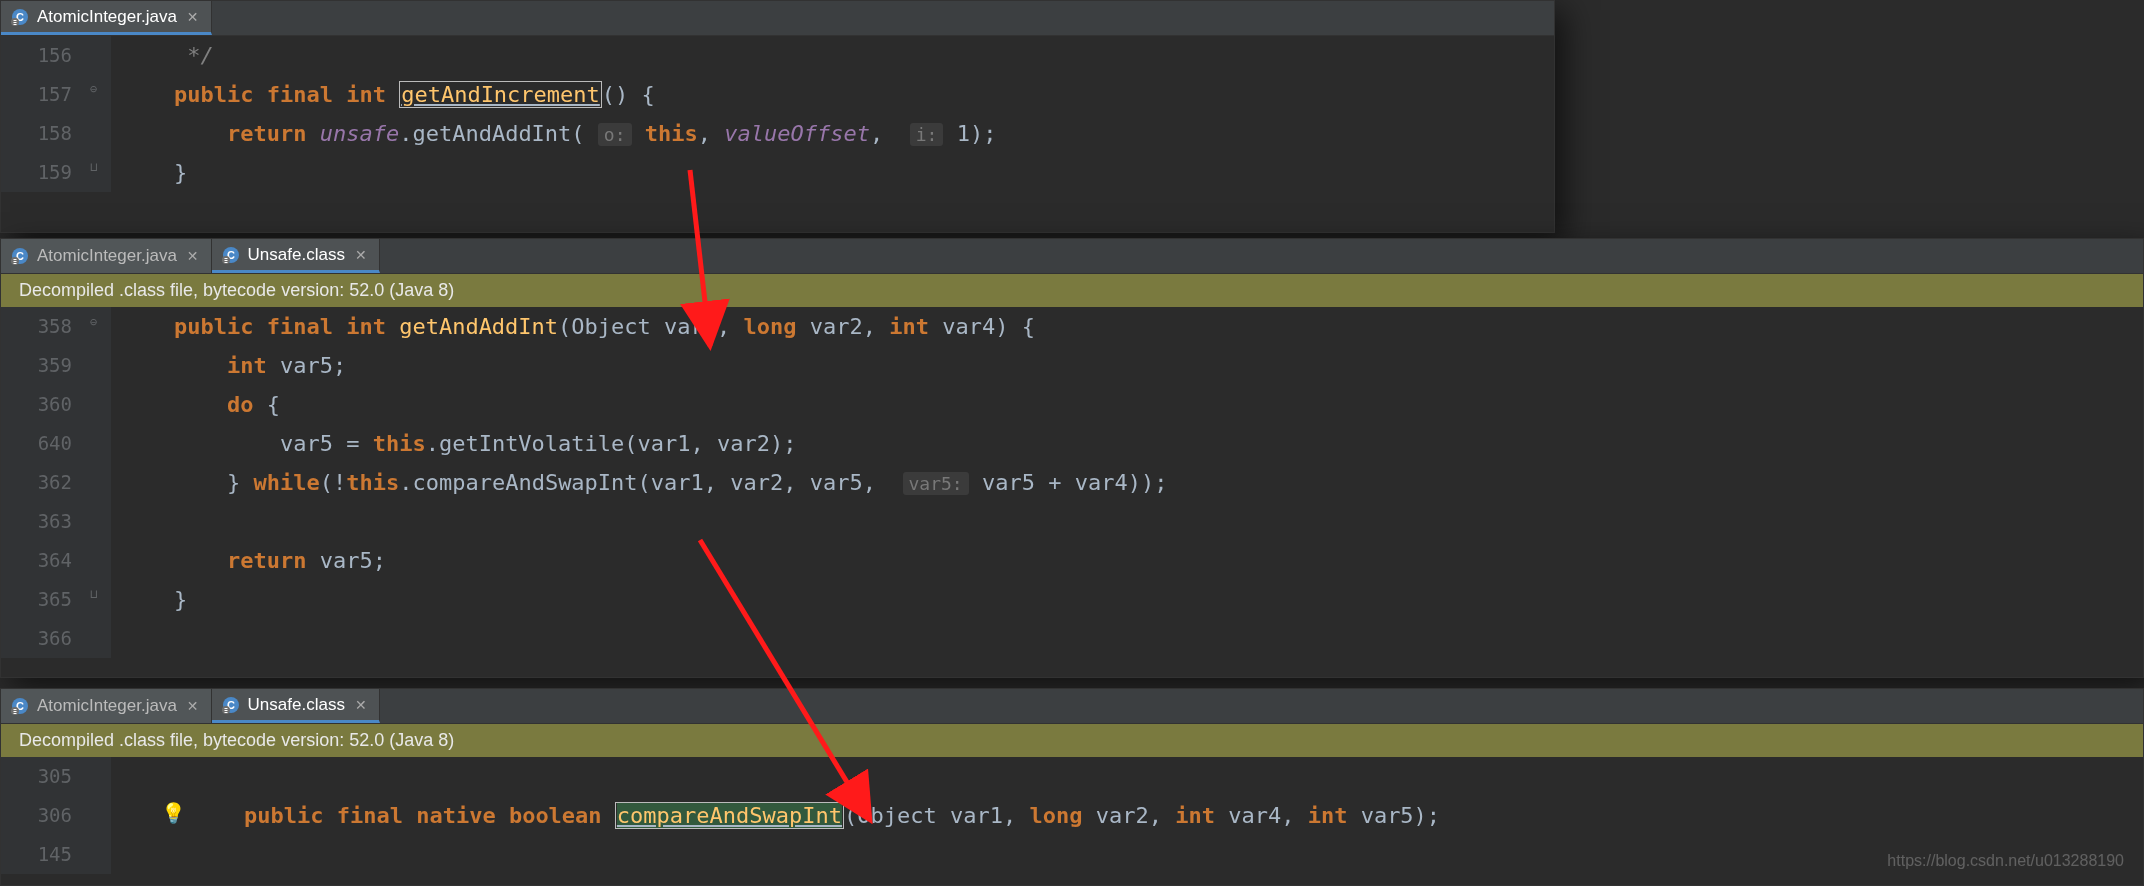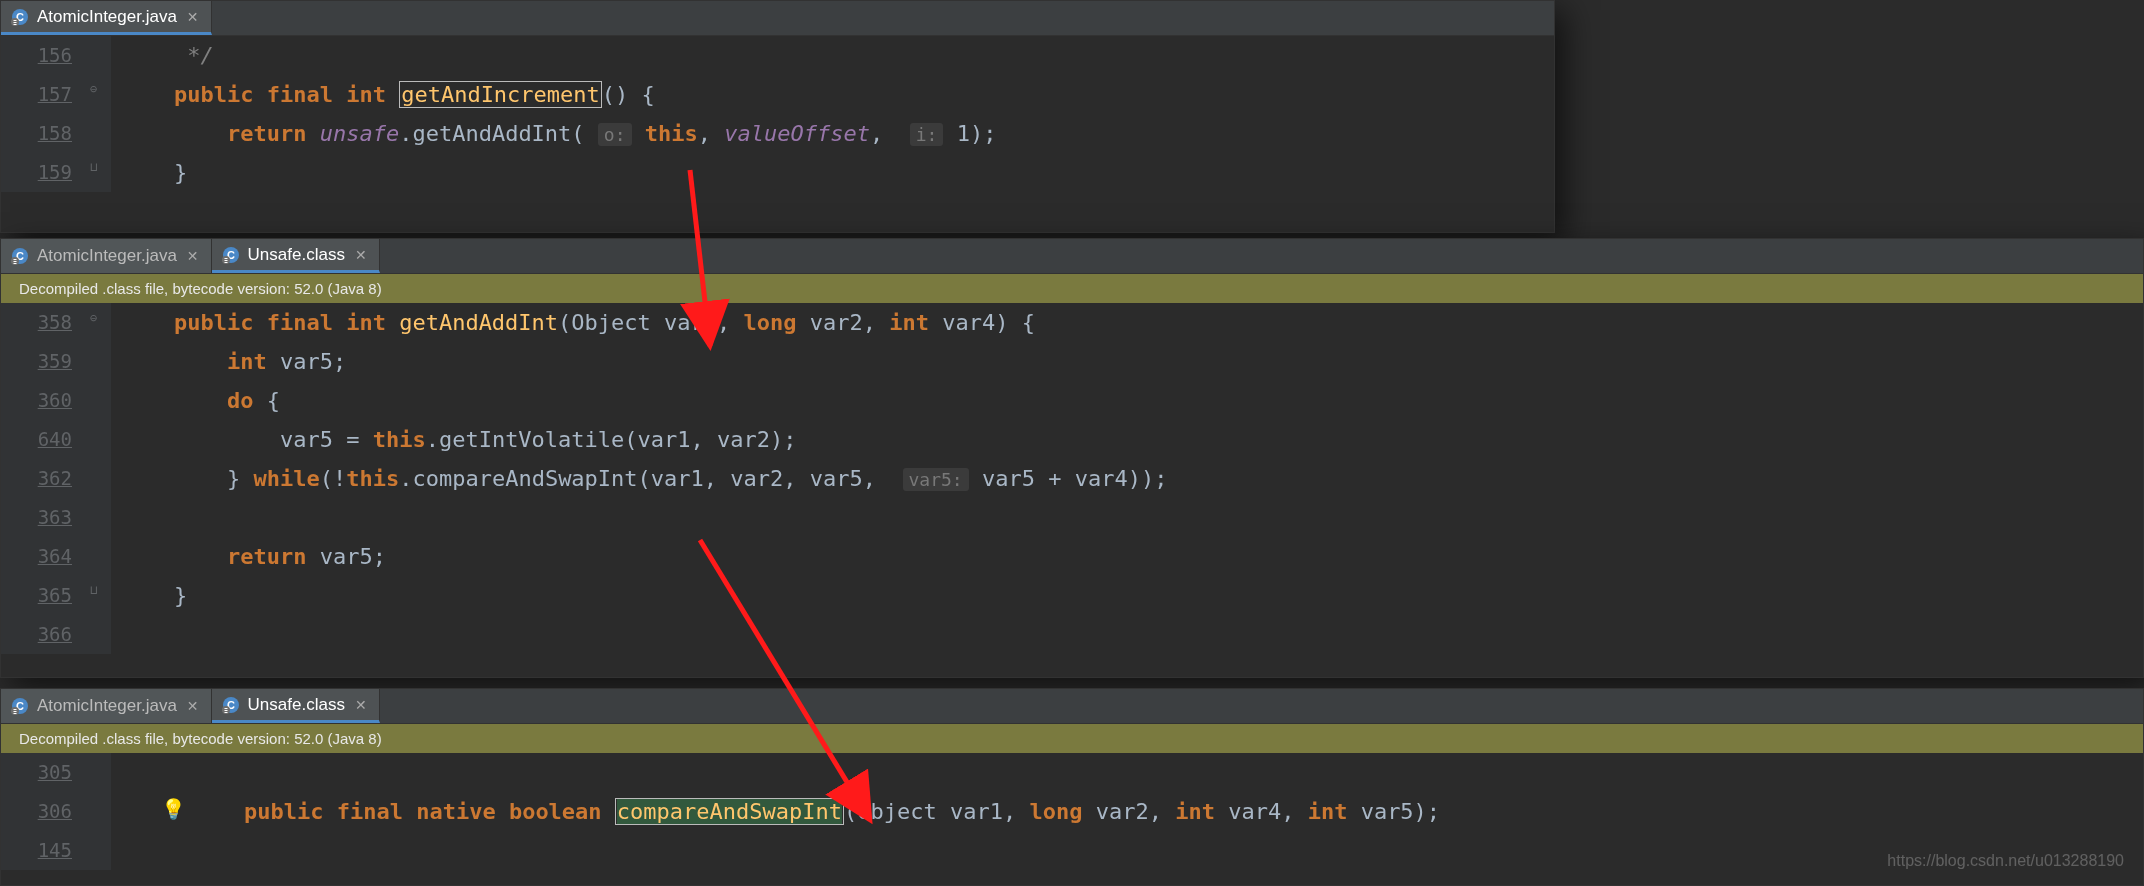--- a/index.html
+++ b/index.html
@@ -54,37 +54,36 @@
   .tab-close {
     color: #aaa;
     font-size: 14px;
     cursor: pointer;
     padding: 0 2px;
   }
   .banner {
     background: #7a7a3f;
     color: #e8e8e8;
     font-family: 'Segoe UI', sans-serif;
-    font-size: 15px;
+    font-size: 18px;
     padding: 6px 18px;
   }
   .editor {
     display: flex;
     background: #2b2b2b;
   }
   .gutter {
     width: 85px;
     text-align: right;
     color: #606366;
     padding-right: 14px;
     font-size: 19px;
     line-height: 39px;
     user-select: none;
     background: #313335;
-    text-decoration: underline;
   }
   .foldcol {
     width: 25px;
     background: #313335;
     position: relative;
   }
   .foldmark {
     position: absolute;
     left: 4px;
     width: 14px; height: 14px;
@@ -98,21 +97,21 @@
     white-space: pre;
     padding-left: 10px;
   }
   .codeline { height: 39px; }
   .kw { color: #cc7832; font-weight: bold; }
   .ident { color: #ffc66d; }
   .comment { color: #808080; font-style: italic; }
   .field { color: #9876aa; font-style: italic; }
   .hint { background: #3b3b3b; color: #787878; padding: 1px 6px; border-radius: 3px; font-style: normal; font-size: 18px; }
   .txt { color: #a9b7c6; }
-  .cursorbox { border: 1px solid #bbb; padding: 0 1px; }
+  .cursorbox { border: 1px solid #bbb; padding: 0 1px; text-decoration: underline; }
   .highlight { background: #32593d; }
   
   .bulb {
     position: absolute;
     left: 160px;
     color: #f0a732;
   }
   
   .arrows {
     position: absolute;

